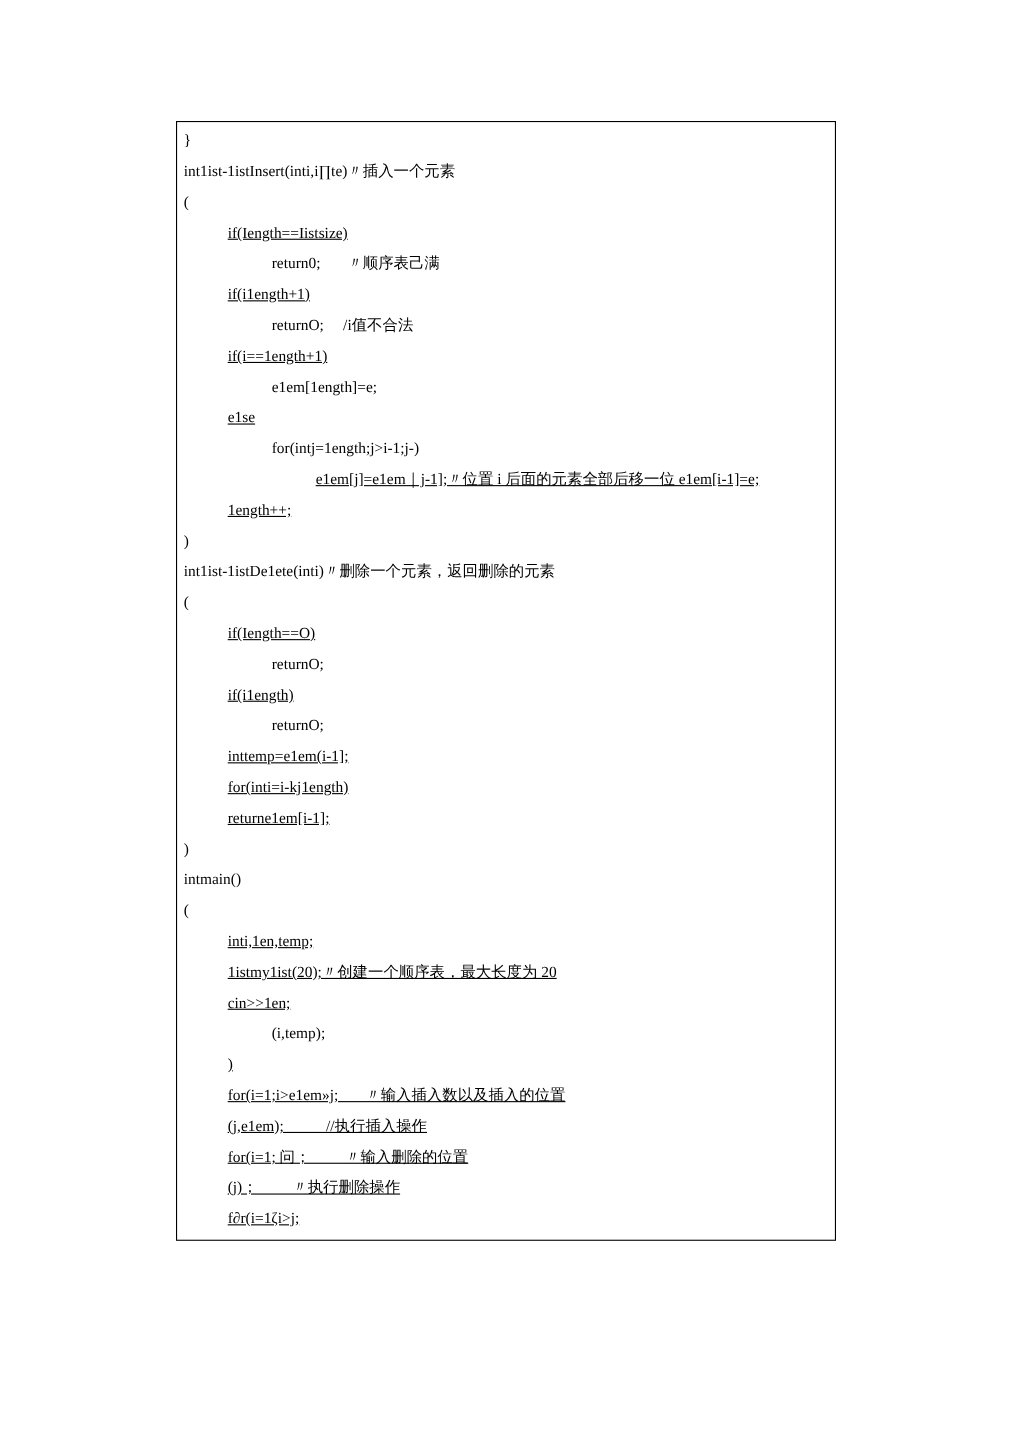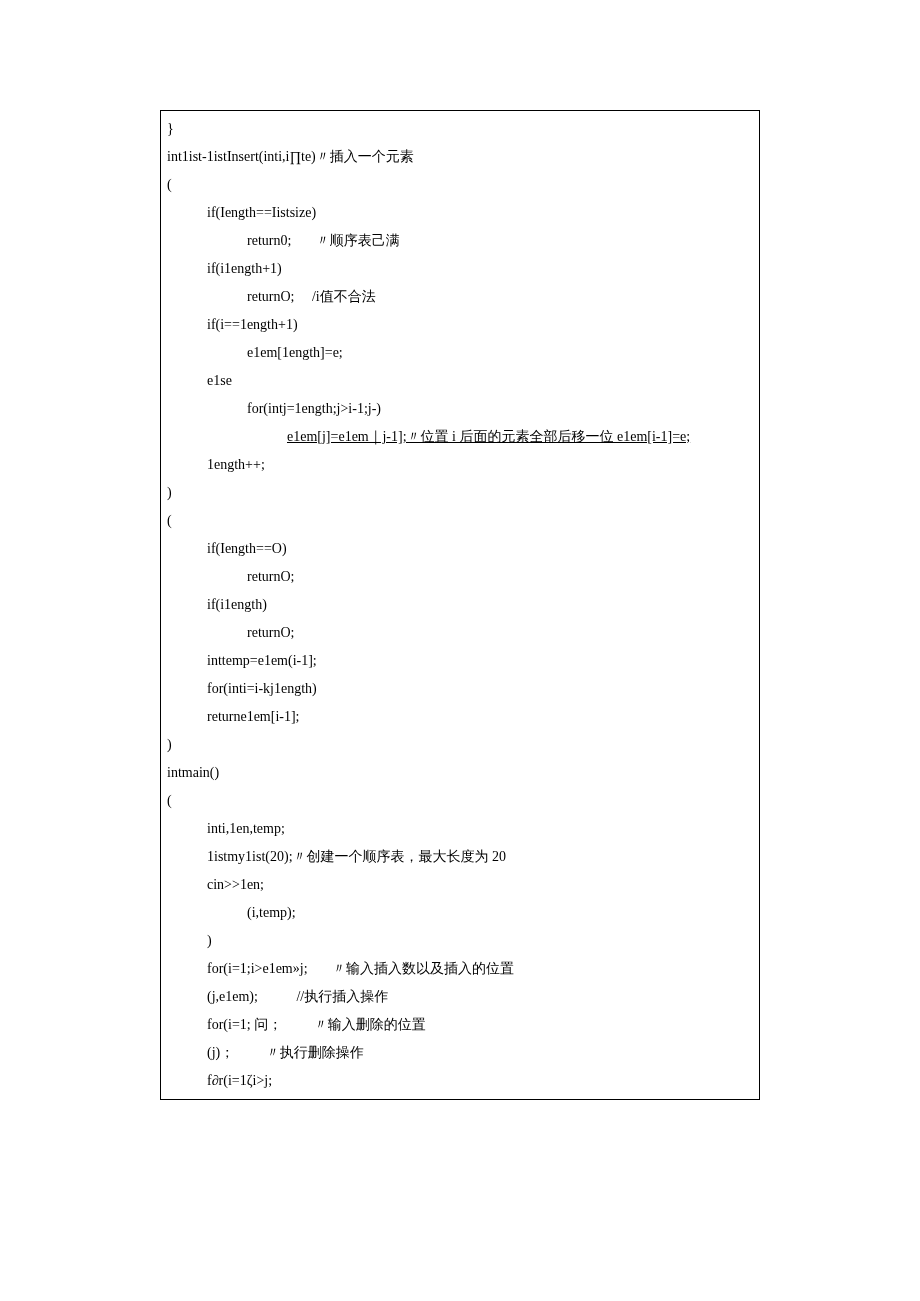--- a/index.html
+++ b/index.html
@@ -22,21 +22,21 @@
     box-sizing: border-box;
     width: 100%;
   }
   .code-line {
     font-size: 14px;
     line-height: 28px;
     color: #000000;
     white-space: pre;
     font-family: "SimSun", "宋体", "Times New Roman", serif;
   }
-  .ind1 { padding-left: 40px; }
+  .ind1 { padding-left: 40px; text-decoration: underline; }
   .ind2 { padding-left: 80px; }
   .ind3 { padding-left: 120px; text-decoration: underline; }
 </style>
 </head>
 <body>
 
 <div class="page">
   <div class="code-box">
     <div class="code-line">}</div>
     <div class="code-line"></div>
@@ -47,20 +47,21 @@
     <div class="code-line ind1">if(i1ength+1)</div>
     <div class="code-line ind2">returnO;     /i值不合法</div>
     <div class="code-line ind1">if(i==1ength+1)</div>
     <div class="code-line ind2">e1em[1ength]=e;</div>
     <div class="code-line ind1">e1se</div>
     <div class="code-line ind2">for(intj=1ength;j&gt;i-1;j-)</div>
     <div class="code-line ind3">e1em[j]=e1em｜j-1];〃位置 i 后面的元素全部后移一位 e1em[i-1]=e;</div>
     <div class="code-line ind1">1ength++;</div>
     <div class="code-line">)</div>
     <div class="code-line"></div>
+    <div class="code-line">int1ist-1istDe1ete(inti)〃删除一个元素，返回删除的元素</div>
     <div class="code-line">(</div>
     <div class="code-line ind1">if(Iength==O)</div>
     <div class="code-line ind2">returnO;</div>
     <div class="code-line ind1">if(i1ength)</div>
     <div class="code-line ind2">returnO;</div>
     <div class="code-line ind1">inttemp=e1em(i-1];</div>
     <div class="code-line ind1">for(inti=i-kj1ength)</div>
     <div class="code-line ind1">returne1em[i-1];</div>
     <div class="code-line">)</div>
     <div class="code-line"></div>

